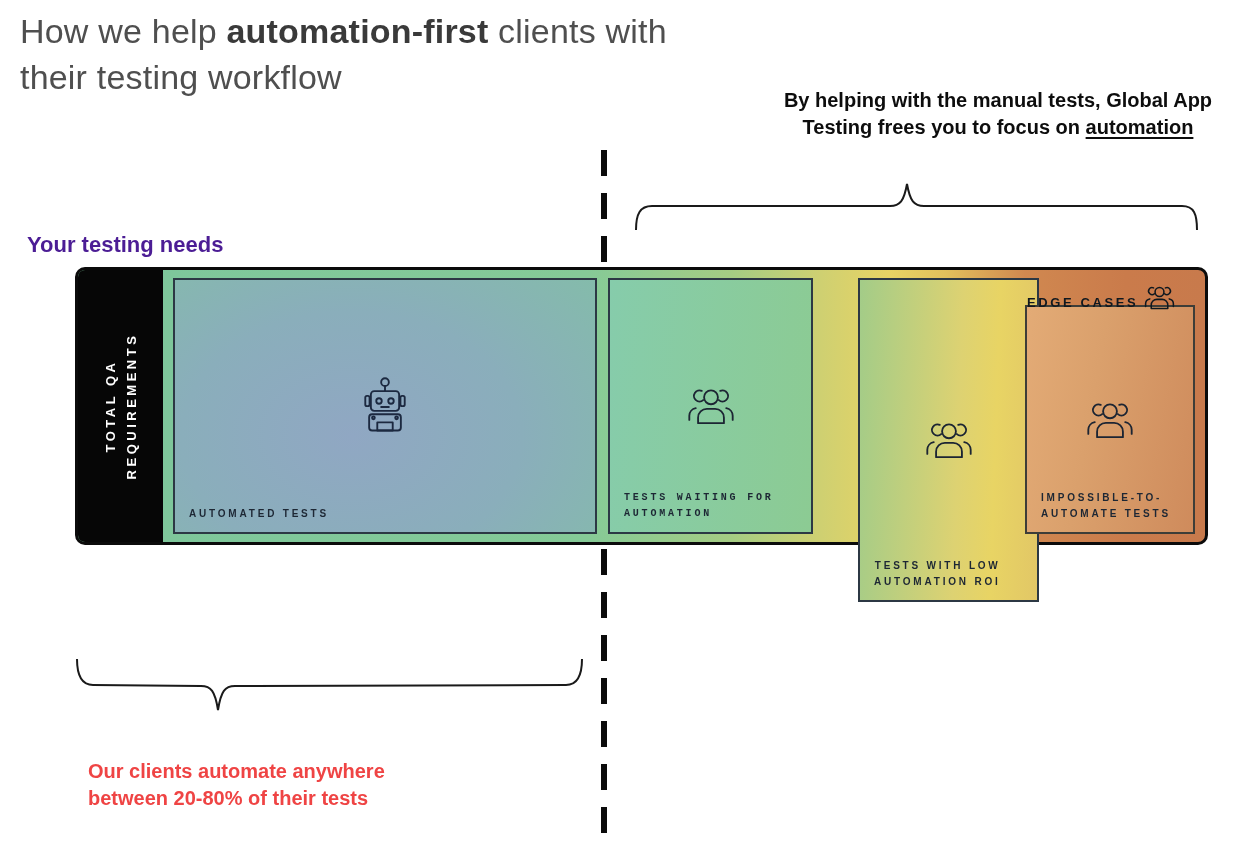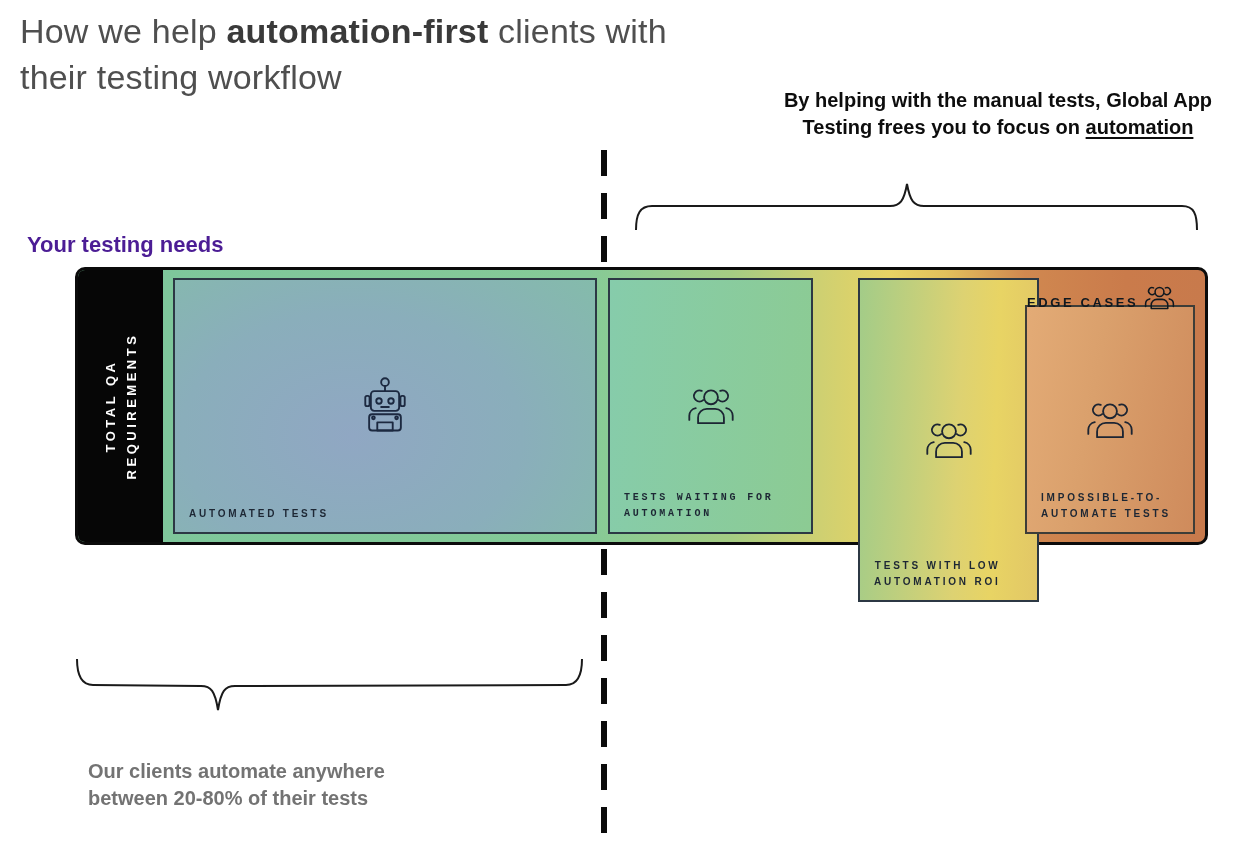--- a/index.html
+++ b/index.html
@@ -95,21 +95,21 @@
     position:absolute;left:949px;top:12px;height:28px;
     display:flex;align-items:flex-end;gap:6px;
   }
   .edge-cases .ec-label{
     font-size:13px;font-weight:700;letter-spacing:2.6px;color:#10181f;
   }
 
   
   .bottom-note{
     left:88px;top:758px;width:345px;
-    font-size:20px;line-height:27px;font-weight:700;color:#737373;
+    font-size:20px;line-height:27px;font-weight:700;color:#ef4444;
   }
   svg{display:block;}
 </style>
 </head>
 <body>
 
 <div class="abs page-title">
   <span>How we help </span><b>automation-first</b><span> clients with their testing workflow</span>
 </div>
 

